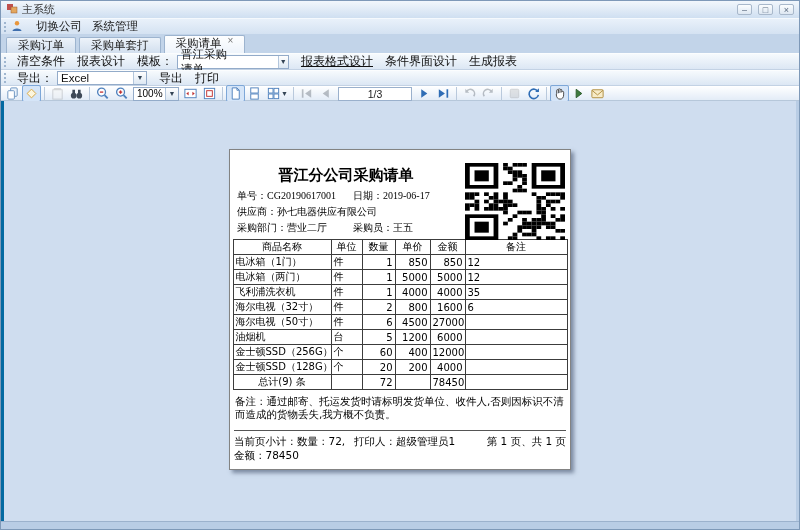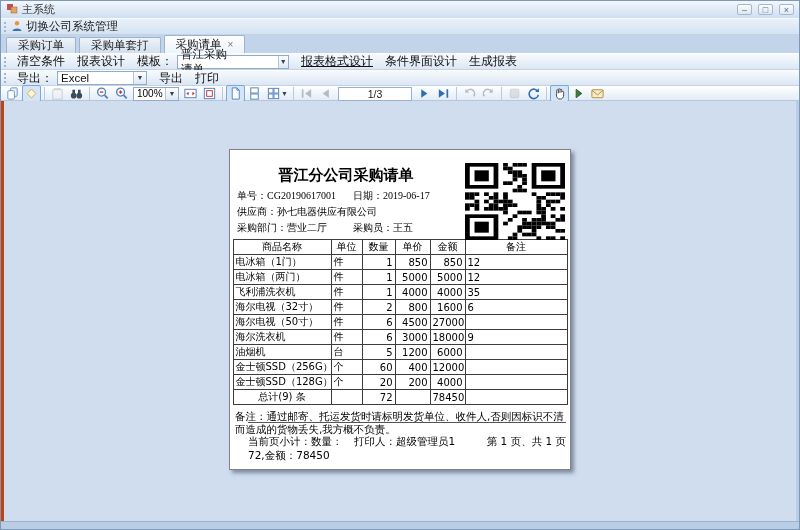--- a/index.html
+++ b/index.html
@@ -8,25 +8,25 @@
 
   
   .titlebar { height:17px; background:linear-gradient(#f2f7fc,#cfdff1); display:flex; align-items:center; padding:0 5px; gap:4px; flex:none; }
   .titlebar .t-text { font-size:11px; color:#333; }
   .win-controls { margin-left:auto; display:flex; gap:6px; }
   .win-btn { width:15px; height:11px; font-size:9px; line-height:10px; text-align:center; color:#5a6b80; border:1px solid #a8b8cb; border-radius:2px; background:linear-gradient(#fbfdfe,#dde7f2); }
 
   
   .login-bar { height:16px; background:linear-gradient(#e9f1fa,#d4e2f2); border-top:1px solid #f5f9fd; display:flex; align-items:center; font-size:11.5px; color:#1a1a1a; flex:none; }
   .grip { width:3px; height:10px; border-left:2px dotted #9fb6d0; margin:0 4px 0 3px; flex:none; }
-  .login-link { cursor:default; }
+  .login-link { margin-left:10px; cursor:default; }
 
   
   .tabstrip { height:19px; background:#c2d4e9; display:flex; align-items:flex-end; padding-left:5px; flex:none; }
-  .tab { height:16px; padding:0 11px; font-size:11.5px; color:#222; background:linear-gradient(#edf3fa,#d2dfee); border:1px solid #9db4cf; border-bottom:none; border-radius:2px 2px 0 0; margin-right:3px; display:flex; align-items:center; }
+  .tab { height:16px; padding:0 11px; font-size:11.5px; color:#222; background:linear-gradient(#edf3fa,#d2dfee); border:1px solid #9db4cf; border-bottom:none; border-radius:2px 2px 0 0; margin-right:3px; display:flex; }
   .tab.active { height:18px; background:linear-gradient(#fdfeff,#eef4fb); }
   .tab-close { margin-left:6px; color:#777; font-size:10px; line-height:10px; }
 
   
   .toolbar-row { display:flex; align-items:center; background:linear-gradient(#f6fafd,#dce7f4); border-top:1px solid #fbfdfe; border-bottom:1px solid #c3d2e4; font-size:12px; color:#111; flex:none; }
   .row-template { height:17px; }
   .row-export { height:16px; }
   .tb-btn { padding:0 6px; white-space:nowrap; }
   .tb-label { padding:0 2px 0 6px; white-space:nowrap; }
   .combo { background:#fff; border:1px solid #93abc9; height:14px; display:flex; align-items:center; font-size:11.5px; padding-left:3px; }
@@ -37,34 +37,34 @@
   
   .viewer-toolbar { height:15px; background:linear-gradient(#fdfeff,#e3ecf7); border-top:1px solid #fff; border-bottom:1px solid #b6c7da; display:flex; align-items:center; padding-left:2px; flex:none; }
   .icon-btn { width:19px; height:17px; display:flex; align-items:center; justify-content:center; border:1px solid transparent; border-radius:2px; flex:none; }
   .icon-btn.active { background:#d5e5f8; border-color:#7da7d8; }
   .icon-btn.disabled { opacity:.40; filter:grayscale(.85); }
   .vt-sep { width:1px; height:14px; background:#b9c9dc; margin:0 3px; flex:none; }
   .pagebox { width:74px; height:14px; background:#fff; border:1px solid #9ab0cc; font-size:10.5px; color:#222; display:flex; align-items:center; justify-content:center; margin:0 3px; flex:none; }
   .dd-mini { font-size:7px; color:#345; margin:0 2px 0 -2px; }
 
   
-  .viewer { flex:1; background:#cfddef; border-left:3px solid #c2410c; border-right:3px solid #b9cde5; overflow:hidden; }
+  .viewer { flex:1; background:#cfddef; border-left:3px solid #0369a1; border-right:3px solid #b9cde5; overflow:hidden; }
   .bottom-strip { height:8px; background:#b9cde5; border-top:1px solid #9cb2cd; flex:none; }
 
   
   .page { width:342px; height:321px; background:#fff; border:1px solid #838383; margin:48px auto 0; box-shadow:3px 3px 4px rgba(88,104,128,.7); position:relative; font-family:"DejaVu Sans",sans-serif; color:#000; }
   .report-title { width:232px; text-align:center; font-family:"Liberation Serif",serif; font-weight:bold; font-size:15px; margin-top:16px; }
   .qr-box { position:absolute; top:13px; right:5px; width:100px; height:77px; }
   .info-line { position:relative; height:15px; font-size:10px; margin-left:7px; margin-top:1px;font-family:Liberation Serif, serif; }
   .info-line .fld2 { position:absolute; left:116px; top:0; }
   .rpt-table { border-collapse:collapse; margin:3px auto 0; width:334px; table-layout:fixed; }
   .rpt-table td, .rpt-table th { border:1px solid #3c3c3c; height:13px; font-size:10px; font-weight:normal; padding:0 2px; overflow:hidden; white-space:nowrap; }
   .ar { text-align:right; } .ac { text-align:center; } .al { text-align:left; }
   .note-text { font-size:10.5px; line-height:12.5px; margin:5px 5px 0 5px; }
-  .page-footer { position:absolute; left:4px; right:4px; bottom:6px; border-top:1px solid #555; padding-top:12px; display:flex; font-size:10.5px;margin-left:14px; }
+  .page-footer { position:absolute; left:4px; right:4px; bottom:6px; border-top:1px solid #555; padding-top:4px; display:flex; font-size:10.5px; }
   .pf-subtotal { flex:1; }
   .pf-printer { width:120px; }
   .pf-pageinfo { width:92px; text-align:right; }
 </style>
 </head>
 <body>
 
 <div class="window">
 
   <div class="titlebar">
@@ -477,28 +477,20 @@
             </tr>
             <tr>
               <td class="al">海尔电视（50寸）</td>
               <td class="al">件</td>
               <td class="ar">6</td>
               <td class="ar">4500</td>
               <td class="ar">27000</td>
               <td class="al"></td>
             </tr>
             <tr>
-              <td class="al">海尔洗衣机</td>
-              <td class="al">件</td>
-              <td class="ar">6</td>
-              <td class="ar">3000</td>
-              <td class="ar">18000</td>
-              <td class="al">9</td>
-            </tr>
-            <tr>
               <td class="al">油烟机</td>
               <td class="al">台</td>
               <td class="ar">5</td>
               <td class="ar">1200</td>
               <td class="ar">6000</td>
               <td class="al"></td>
             </tr>
             <tr>
               <td class="al">金士顿SSD（256G）</td>
               <td class="al">个</td>

